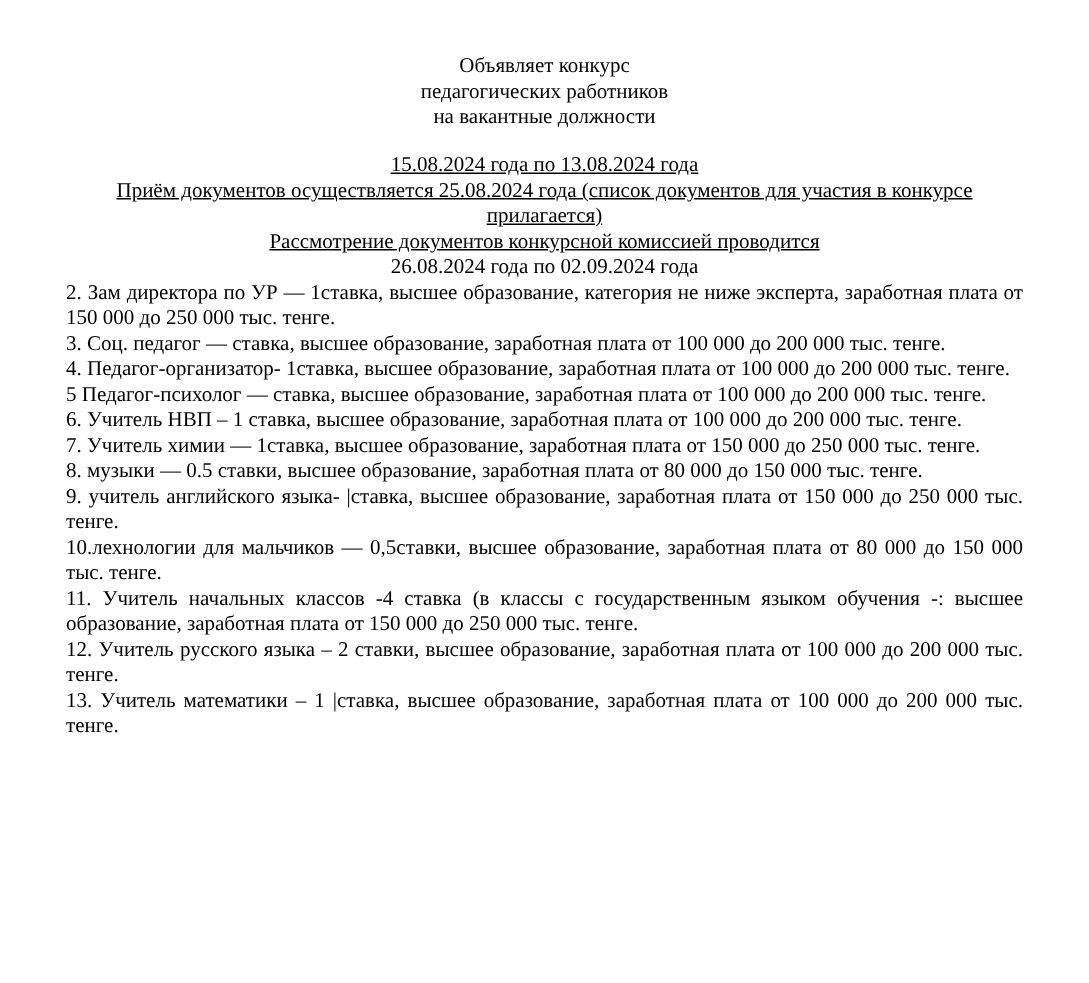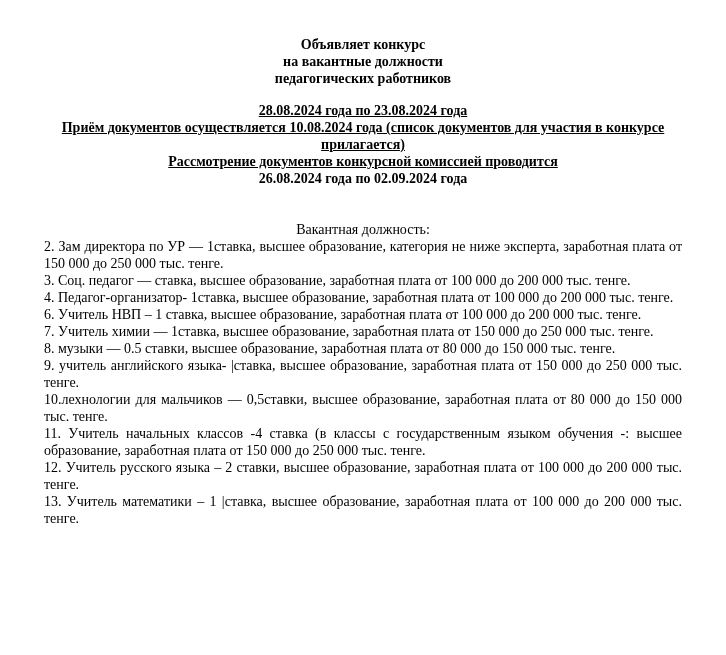--- a/index.html
+++ b/index.html
@@ -20,58 +20,58 @@
     box-sizing: border-box;
   }
   .content {
     padding: 36px 44px 0 44px;
   }
   p {
     margin: 0;
     padding: 0;
   }
   .center { text-align: center; }
-  .bold { font-weight: bold; }
+  .bold { font-weight: normal; }
   .underline { text-decoration: underline; }
   .doc-header { }
   .dates-section { margin-top: 15px; }
   .review-section { }
   .vacancy-heading { margin-top: 34px; }
   .vacancy-item {
     text-align: justify;
   }
 </style>
 </head>
 <body>
 
 <div class="page">
   <div class="content">
 
     <header class="doc-header">
       <p class="center bold">Объявляет конкурс</p>
+      <p class="center bold">педагогических работников</p>
       <p class="center bold">на вакантные должности</p>
-      <p class="center bold">педагогических работников</p>
     </header>
 
     <section class="dates-section">
-      <p class="center bold underline">28.08.2024 года по 23.08.2024 года</p>
-      <p class="center bold underline">Приём документов осуществляется 10.08.2024 года (список документов для участия в конкурсе прилагается)</p>
+      <p class="center bold underline">15.08.2024 года по 13.08.2024 года</p>
+      <p class="center bold underline">Приём документов осуществляется 25.08.2024 года (список документов для участия в конкурсе прилагается)</p>
     </section>
 
     <section class="review-section">
       <p class="center bold underline">Рассмотрение документов конкурсной комиссией проводится</p>
       <p class="center bold">26.08.2024 года по 02.09.2024 года</p>
     </section>
 
     <section>
-      <p class="center vacancy-heading">Вакантная должность:</p>
 
       <p class="vacancy-item">2. Зам директора по УР — 1ставка, высшее образование, категория не ниже эксперта, заработная плата от 150 000 до 250 000 тыс. тенге.</p>
       <p class="vacancy-item">3. Соц. педагог — ставка, высшее образование, заработная плата от 100 000 до 200 000 тыс. тенге.</p>
       <p class="vacancy-item">4. Педагог-организатор- 1ставка, высшее образование, заработная плата от 100 000 до 200 000 тыс. тенге.</p>
+      <p class="vacancy-item">5 Педагог-психолог — ставка, высшее образование, заработная плата от 100 000 до 200 000 тыс. тенге.</p>
       <p class="vacancy-item">6. Учитель НВП – 1 ставка, высшее образование, заработная плата от 100 000 до 200 000 тыс. тенге.</p>
       <p class="vacancy-item">7. Учитель химии — 1ставка, высшее образование, заработная плата от 150 000 до 250 000 тыс. тенге.</p>
       <p class="vacancy-item">8. музыки — 0.5 ставки, высшее образование, заработная плата от 80 000 до 150 000 тыс. тенге.</p>
       <p class="vacancy-item">9. учитель английского языка- |ставка, высшее образование, заработная плата от 150 000 до 250 000 тыс. тенге.</p>
       <p class="vacancy-item">10.лехнологии для мальчиков — 0,5ставки, высшее образование, заработная плата от 80 000 до 150 000 тыс. тенге.</p>
       <p class="vacancy-item">11. Учитель начальных классов -4 ставка (в классы с государственным языком обучения -: высшее образование, заработная плата от 150 000 до 250 000 тыс. тенге.</p>
       <p class="vacancy-item">12. Учитель русского языка – 2 ставки, высшее образование, заработная плата от 100 000 до 200 000 тыс. тенге.</p>
       <p class="vacancy-item">13. Учитель математики – 1 |ставка, высшее образование, заработная плата от 100 000 до 200 000 тыс. тенге.</p>
     </section>
 

